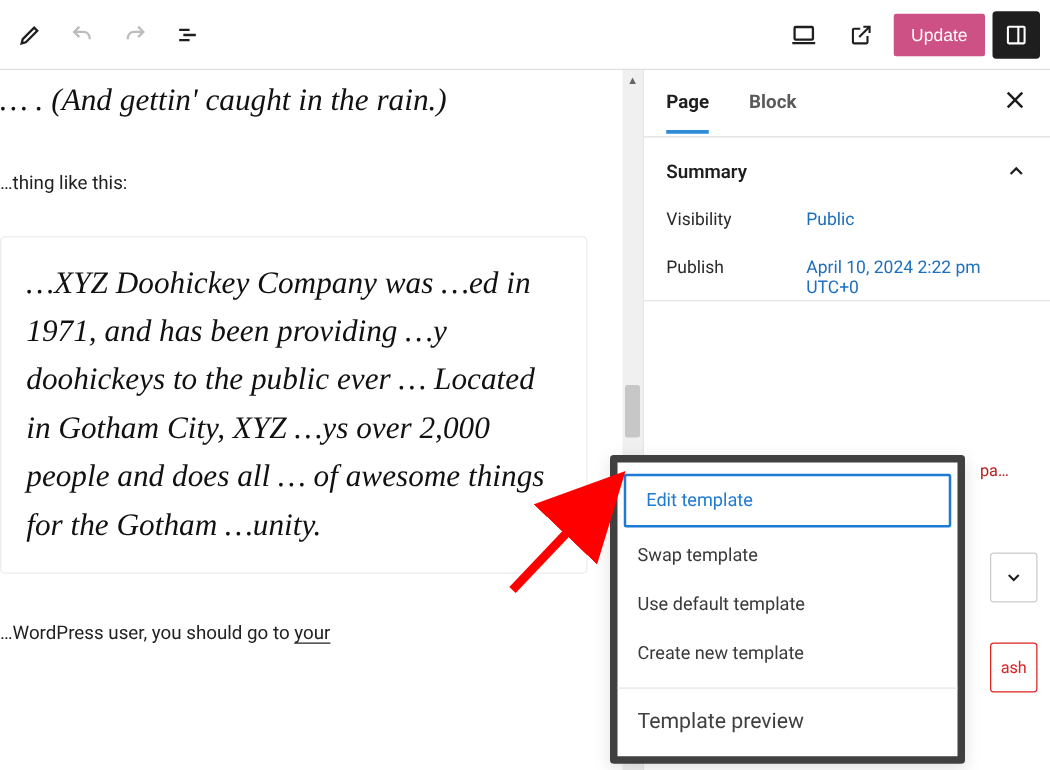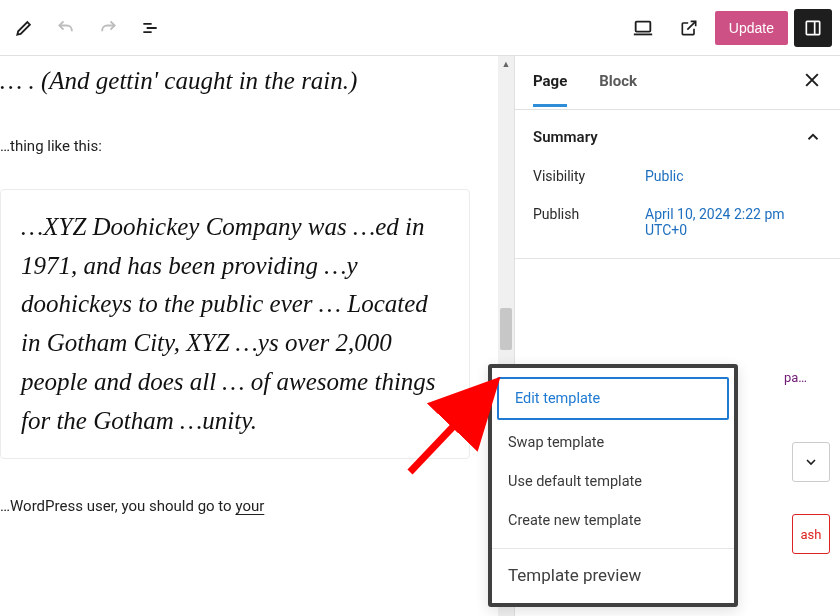--- a/index.html
+++ b/index.html
@@ -29,33 +29,33 @@
     .box .italic-para { margin: 0; }
     .your-link { text-decoration: underline; text-underline-offset: 3px; }
 
     
     .sidebar { width: 326px; border-left: 1px solid #e0e0e0; position: relative; background: #fff; }
     .tabs { display: flex; align-items: center; padding: 0 18px; height: 54px; border-bottom: 1px solid #e0e0e0; gap: 32px; }
     .tab { font-size: 15px; font-weight: 700; color: #5a5a5a; padding-bottom: 14px; margin-top: 14px; border-bottom: 3px solid transparent; cursor: pointer; }
     .tab.active { color: #1e1e1e; border-bottom-color: #2f8cd6; }
     .close-x { margin-left: auto; cursor: pointer; font-size: 22px; color: #1e1e1e; }
 
-    .panel { padding: 18px 18px 20px; border-bottom: 1px solid #e4e4e4; }
+    .panel { padding: 18px 18px 2px; border-bottom: 1px solid #e4e4e4; }
     .panel-head { display: flex; justify-content: space-between; align-items: center; font-weight: 600; font-size: 15px; cursor: pointer; }
     .summary-body { margin-top: 22px; display: flex; flex-direction: column; gap: 22px; font-size: 14px; }
     .row { display: flex; }
     .row .lbl { width: 112px; color: #2a2a2a; }
     .row .val { color: #1e6fbf; flex: 1; }
 
-    .extra-links { position: absolute; right: 10px; top: 314px; width: 46px; text-align: left; font-size: 13px; color: #701a75; }
+    .extra-links { position: absolute; right: 10px; top: 314px; width: 46px; text-align: left; font-size: 13px; color: #b91c1c; }
     .caret-box { position: absolute; right: 10px; top: 386px; width: 38px; height: 40px; border: 1px solid #ccc; border-radius: 3px; display: flex; align-items: center; justify-content: center; cursor: pointer; }
     .trash-box { position: absolute; right: 10px; top: 458px; width: 38px; height: 40px; border: 1px solid #d22; color: #d22; border-radius: 3px; display: flex; align-items: center; justify-content: center; font-size: 13px; cursor: pointer; }
 
     
-    .tmpl-menu { position: absolute; left: 488px; top: 364px; width: 250px; background: #fff; border: 4px solid #404040; box-shadow: 0 4px 14px rgba(0,0,0,.12); border-radius: 3px; z-index: 50; padding: 6px 0 14px; }
+    .tmpl-menu { position: absolute; left: 488px; top: 364px; width: 284px; background: #fff; border: 6px solid #404040; box-shadow: 0 4px 14px rgba(0,0,0,.12); border-radius: 3px; z-index: 50; padding: 6px 0 14px; }
     .tmpl-item { padding: 11px 16px; font-size: 14.5px; color: #3a3a3a; cursor: pointer; }
     .tmpl-item.active { border: 2px solid #1f7ad1; color: #1f7ad1; border-radius: 2px; margin: 3px 5px; }
     .tmpl-divider { border: none; border-top: 1px solid #e5e5e5; margin: 8px 0 6px; }
     .tmpl-head { padding: 10px 16px 4px; font-size: 17px; color: #404040; }
 
     
     .arrow-svg { position: absolute; left: 400px; top: 362px; z-index: 60; pointer-events: none; }
   </style>
 </head>
 <body>

